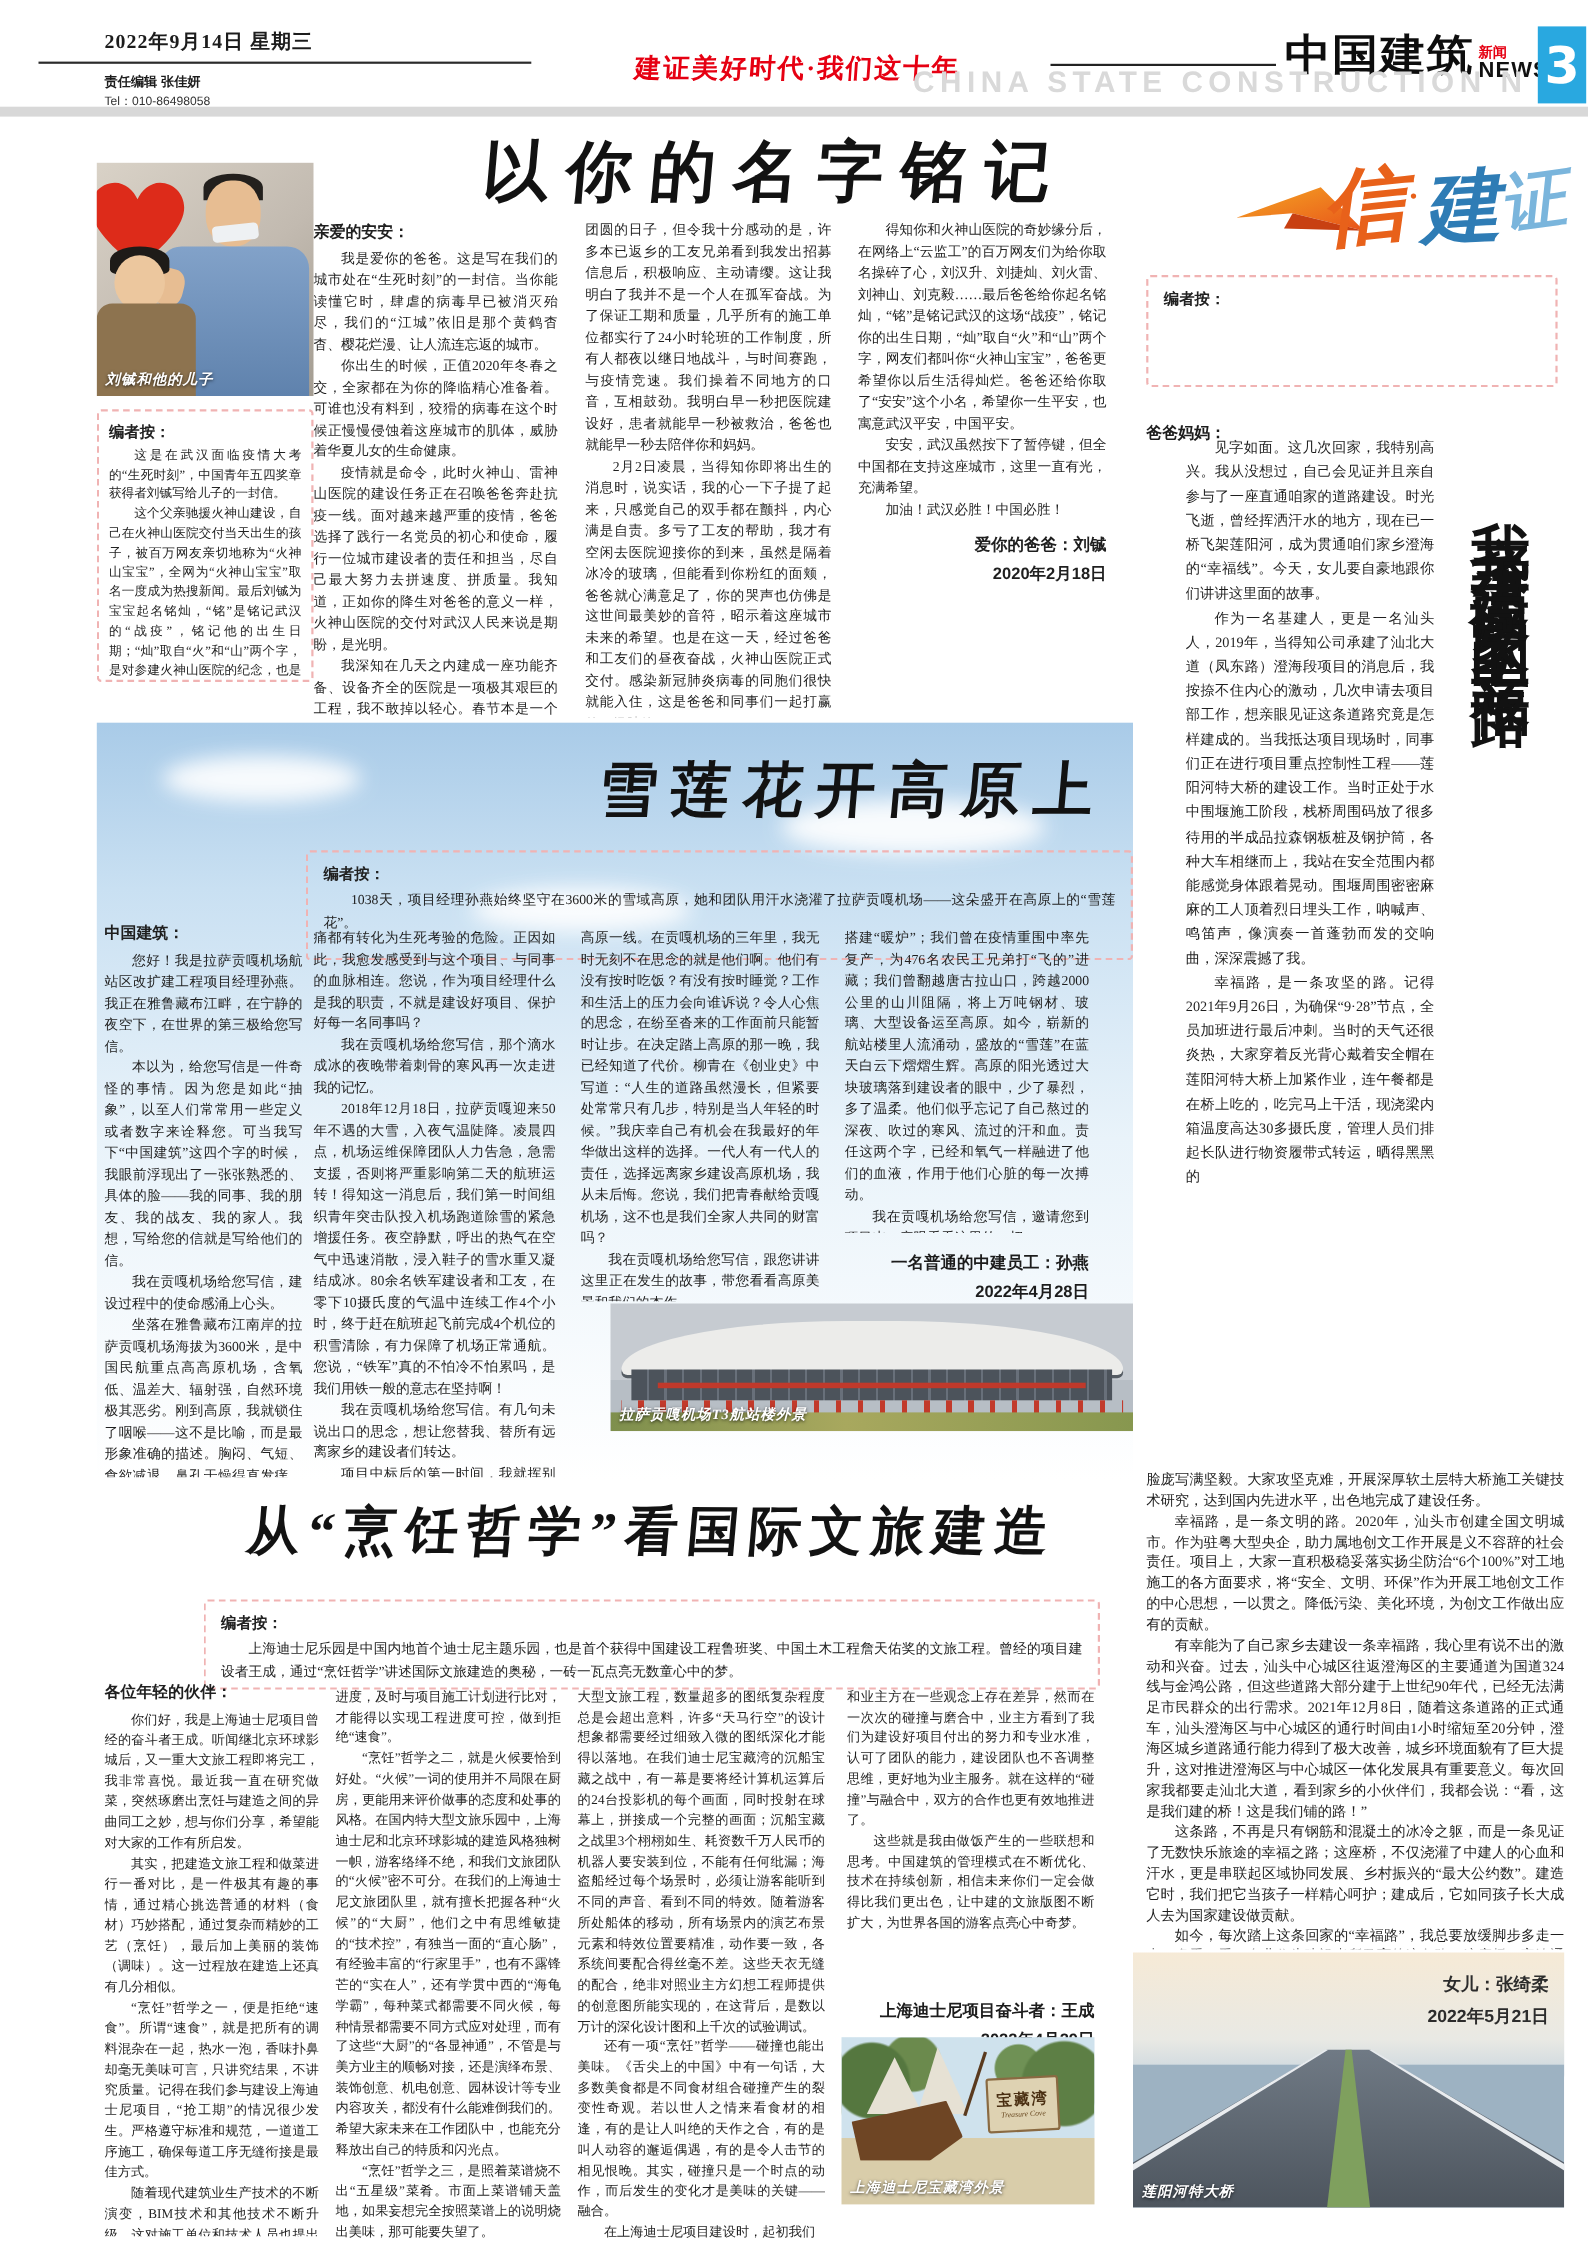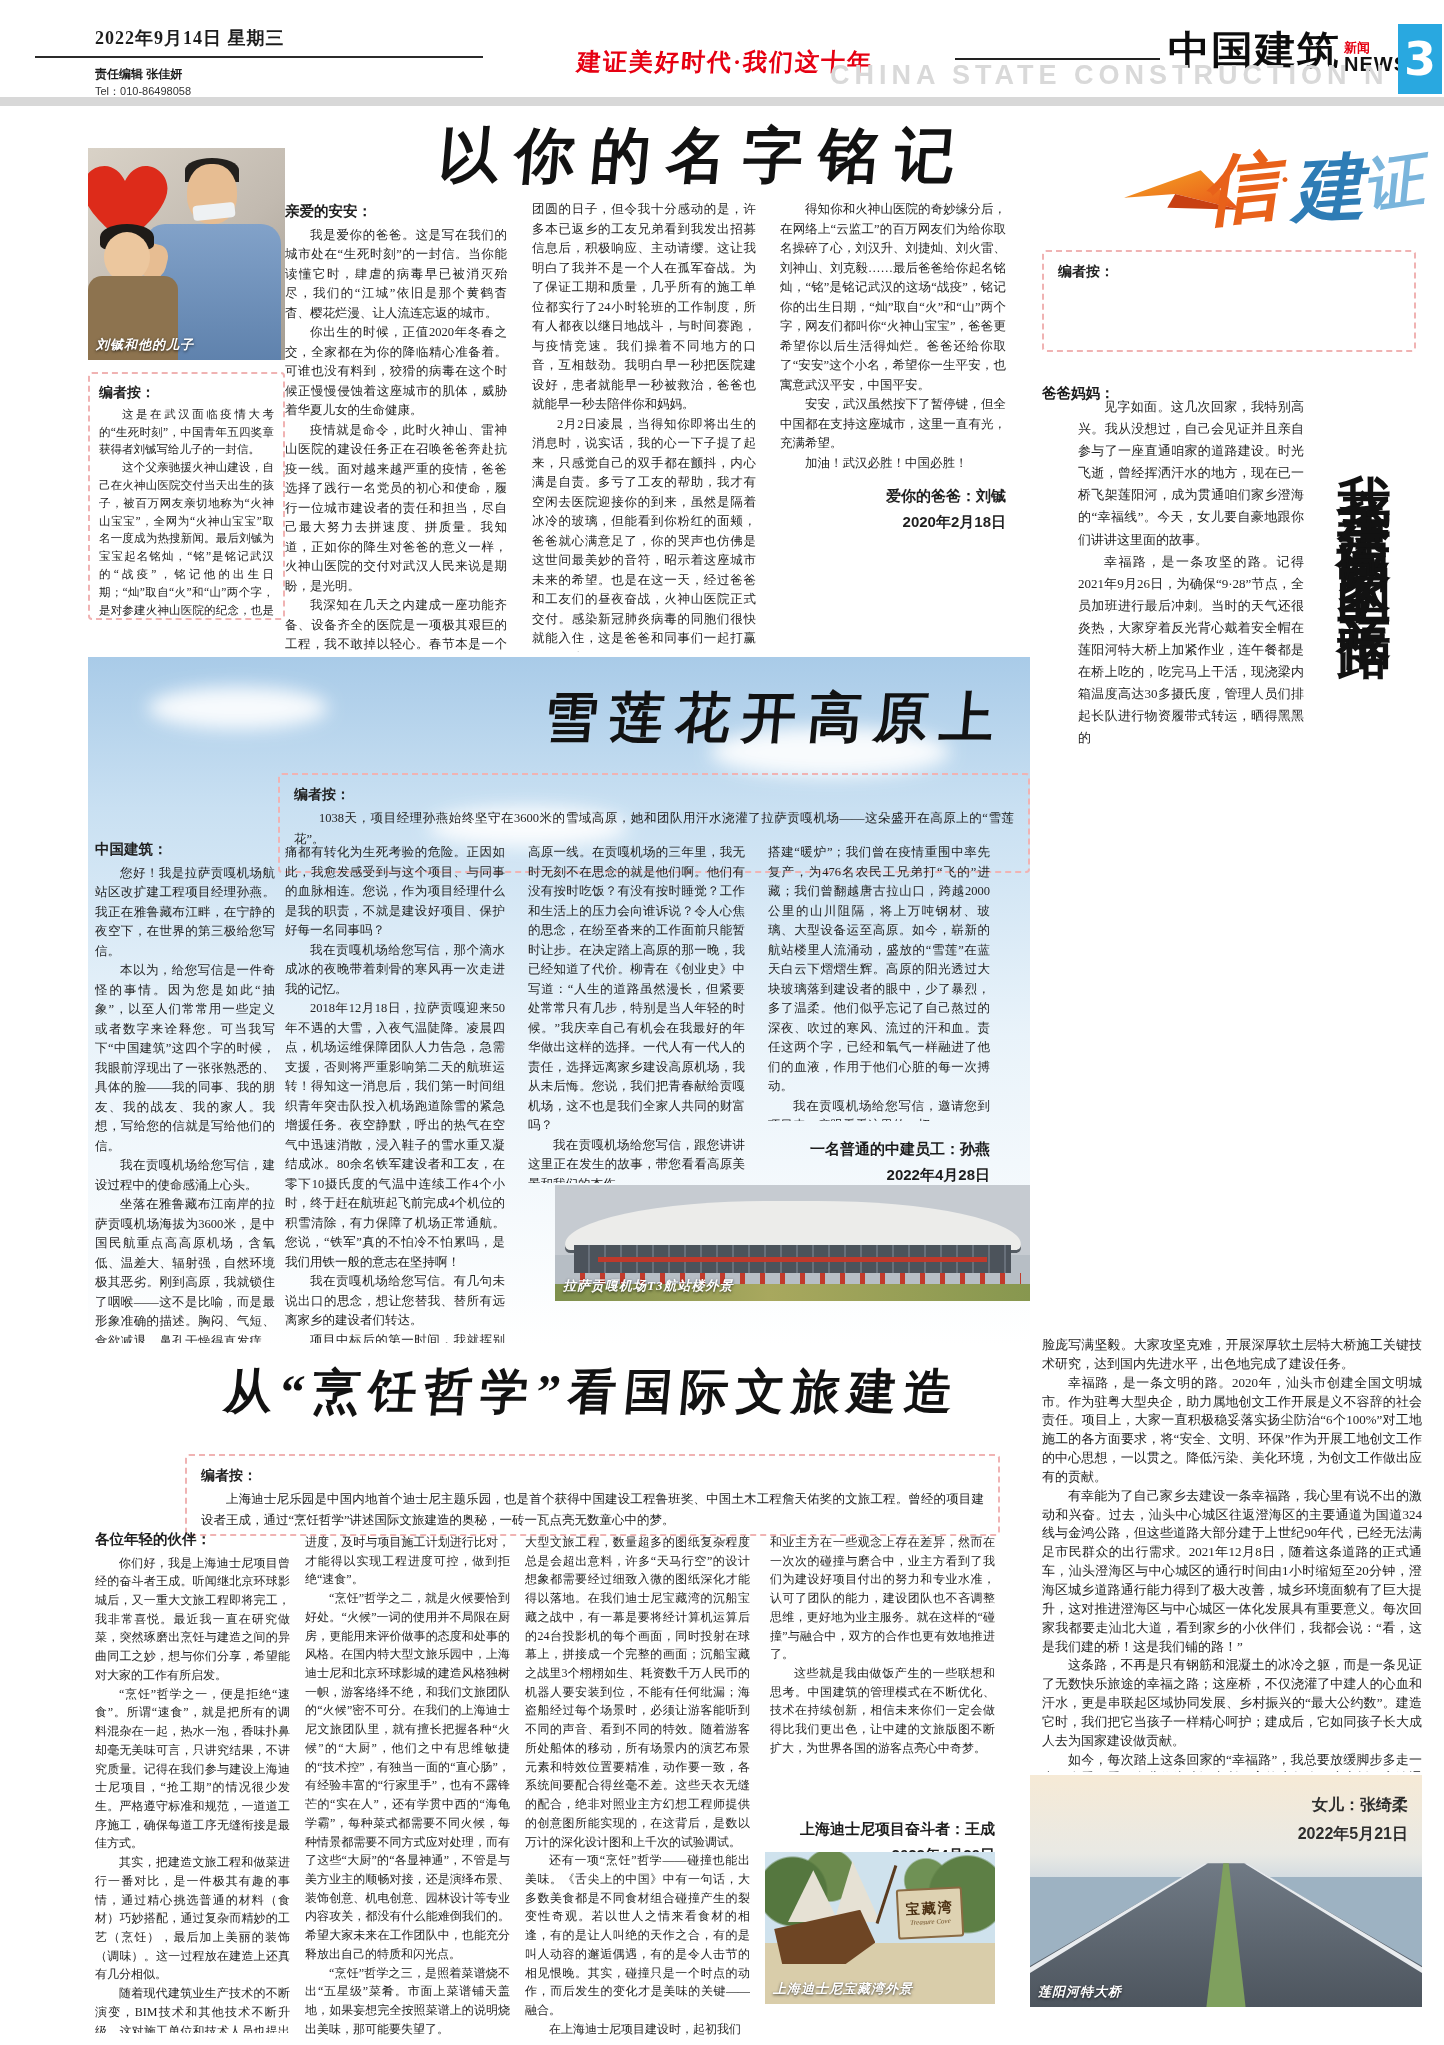--- a/index.html
+++ b/index.html
@@ -251,22 +251,22 @@
 
   <div class="headline a3-title">从“烹饪哲学”看国际文旅建造</div>
   <div class="ed-box a3-edbox">
     <span class="ed-label">编者按：</span>
     <p>上海迪士尼乐园是中国内地首个迪士尼主题乐园，也是首个获得中国建设工程鲁班奖、中国土木工程詹天佑奖的文旅工程。曾经的项目建设者王成，通过“烹饪哲学”讲述国际文旅建造的奥秘，一砖一瓦点亮无数童心中的梦。</p>
   </div>
   <div class="col a3-col1">
     <div class="salut">各位年轻的伙伴：</div>
     <div>
         <p class="para">你们好，我是上海迪士尼项目曾经的奋斗者王成。听闻继北京环球影城后，又一重大文旅工程即将完工，我非常喜悦。最近我一直在研究做菜，突然琢磨出烹饪与建造之间的异曲同工之妙，想与你们分享，希望能对大家的工作有所启发。</p>
+        <p class="para">其实，把建造文旅工程和做菜进行一番对比，是一件极其有趣的事情，通过精心挑选普通的材料（食材）巧妙搭配，通过复杂而精妙的工艺（烹饪），最后加上美丽的装饰（调味）。这一过程放在建造上还真有几分相似。</p>
         <p class="para">“烹饪”哲学之一，便是拒绝“速食”。所谓“速食”，就是把所有的调料混杂在一起，热水一泡，香味扑鼻却毫无美味可言，只讲究结果，不讲究质量。记得在我们参与建设上海迪士尼项目，“抢工期”的情况很少发生。严格遵守标准和规范，一道道工序施工，确保每道工序无缝衔接是最佳方式。</p>
-        <p class="para">其实，把建造文旅工程和做菜进行一番对比，是一件极其有趣的事情，通过精心挑选普通的材料（食材）巧妙搭配，通过复杂而精妙的工艺（烹饪），最后加上美丽的装饰（调味）。这一过程放在建造上还真有几分相似。</p>
         <p class="para">随着现代建筑业生产技术的不断演变，BIM技术和其他技术不断升级，这对施工单位和技术人员也提出了更高的要求。在这方面建设者都有深刻的体悟，而借助BIM技术和P6软件，全时全程监控施工</p>
       </div>
   </div>
   <div class="col a3-col2" data-cont="true">
     <div>
         <p class="para">进度，及时与项目施工计划进行比对，才能得以实现工程进度可控，做到拒绝“速食”。</p>
         <p class="para">“烹饪”哲学之二，就是火候要恰到好处。“火候”一词的使用并不局限在厨房，更能用来评价做事的态度和处事的风格。在国内特大型文旅乐园中，上海迪士尼和北京环球影城的建造风格独树一帜，游客络绎不绝，和我们文旅团队的“火候”密不可分。在我们的上海迪士尼文旅团队里，就有擅长把握各种“火候”的“大厨”，他们之中有思维敏捷的“技术控”，有独当一面的“直心肠”，有经验丰富的“行家里手”，也有不露锋芒的“实在人”，还有学贯中西的“海龟学霸”，每种菜式都需要不同火候，每种情景都需要不同方式应对处理，而有了这些“大厨”的“各显神通”，不管是与美方业主的顺畅对接，还是演绎布景、装饰创意、机电创意、园林设计等专业内容攻关，都没有什么能难倒我们的。希望大家未来在工作团队中，也能充分释放出自己的特质和闪光点。</p>
         <p class="para">“烹饪”哲学之三，是照着菜谱烧不出“五星级”菜肴。市面上菜谱铺天盖地，如果妄想完全按照菜谱上的说明烧出美味，那可能要失望了。</p>
       </div>
   </div>
@@ -319,20 +319,21 @@
   </div>
 
   <div class="ed-box a4-edbox">
     <span class="ed-label">编者按：</span>
   </div>
 
   <div class="salut a4-salut">爸爸妈妈：</div>
   <div class="col a4-ncol">
     <div>
         <p class="para">见字如面。这几次回家，我特别高兴。我从没想过，自己会见证并且亲自参与了一座直通咱家的道路建设。时光飞逝，曾经挥洒汗水的地方，现在已一桥飞架莲阳河，成为贯通咱们家乡澄海的“幸福线”。今天，女儿要自豪地跟你们讲讲这里面的故事。</p>
+        <p class="para">作为一名基建人，更是一名汕头人，2019年，当得知公司承建了汕北大道（凤东路）澄海段项目的消息后，我按捺不住内心的激动，几次申请去项目部工作，想亲眼见证这条道路究竟是怎样建成的。当我抵达项目现场时，同事们正在进行项目重点控制性工程——莲阳河特大桥的建设工作。当时正处于水中围堰施工阶段，栈桥周围码放了很多待用的半成品拉森钢板桩及钢护筒，各种大车相继而上，我站在安全范围内都能感觉身体跟着晃动。围堰周围密密麻麻的工人顶着烈日埋头工作，呐喊声、鸣笛声，像演奏一首蓬勃而发的交响曲，深深震撼了我。</p>
         <p class="para">幸福路，是一条攻坚的路。记得2021年9月26日，为确保“9·28”节点，全员加班进行最后冲刺。当时的天气还很炎热，大家穿着反光背心戴着安全帽在莲阳河特大桥上加紧作业，连午餐都是在桥上吃的，吃完马上干活，现浇梁内箱温度高达30多摄氏度，管理人员们排起长队进行物资履带式转运，晒得黑黑的</p>
       </div>
   </div>
 
   <div class="a4-vtitle">我亲手建设回家的『幸福路』</div>
 
   <div class="col a4-wcol" data-cont="true">
     <div>
         <p class="para">脸庞写满坚毅。大家攻坚克难，开展深厚软土层特大桥施工关键技术研究，达到国内先进水平，出色地完成了建设任务。</p>
         <p class="para">幸福路，是一条文明的路。2020年，汕头市创建全国文明城市。作为驻粤大型央企，助力属地创文工作开展是义不容辞的社会责任。项目上，大家一直积极稳妥落实扬尘防治“6个100%”对工地施工的各方面要求，将“安全、文明、环保”作为开展工地创文工作的中心思想，一以贯之。降低污染、美化环境，为创文工作做出应有的贡献。</p>

